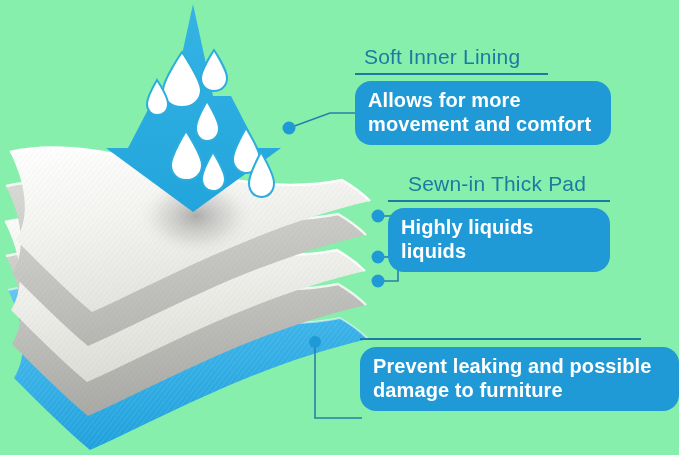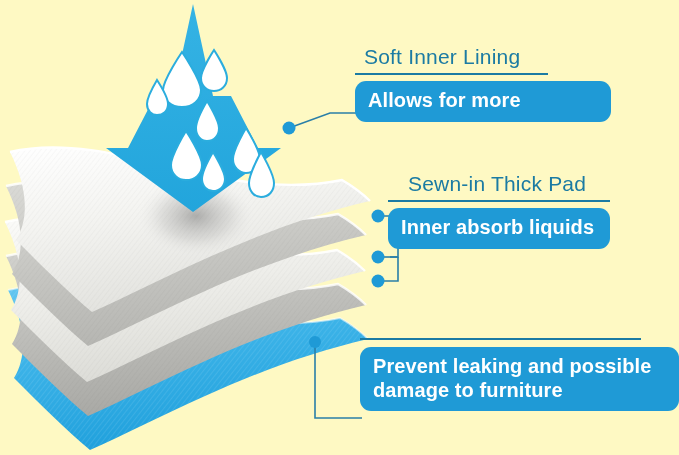--- a/index.html
+++ b/index.html
@@ -7,21 +7,21 @@
     padding: 0;
     background: #ffffff;
   }
   body {
     font-family: "Liberation Sans", sans-serif;
   }
   #infographic {
     position: relative;
     width: 679px;
     height: 455px;
-    background: #fef9c3;
+    background: #86efac;
     overflow: hidden;
   }
 
   
   #pad-stack {
     position: absolute;
     left: 0;
     top: 0;
     width: 400px;
     height: 455px;
@@ -39,21 +39,21 @@
     white-space: nowrap;
     line-height: 1.1;
   }
   .callout-rule {
     height: 2px;
     background: #1b7ba3;
     margin-top: 5px;
   }
   .callout-box {
     background: #1f9ad6;
-    border-radius: 11px;
+    border-radius: 16px;
     color: #ffffff;
     font-size: 20px;
     font-weight: bold;
     line-height: 1.18;
     padding: 8px 13px 9px 13px;
     box-sizing: border-box;
     letter-spacing: 0.1px;
   }
 
   
@@ -246,28 +246,29 @@
       <path d="M315,342 L315,418 L362,418" fill="none" stroke="#2a7fa8" stroke-width="1.6"></path>
       <circle cx="315" cy="342" r="6" fill="#1f9ad6"></circle>
     </g>
   </svg>
 
   <div class="callout-group" id="group-inner-lining">
     <div class="callout-heading">Soft Inner Lining</div>
     <div class="callout-rule"></div>
     <div class="callout-box">
       <div>Allows for more</div>
+      <div>movement and comfort</div>
     </div>
   </div>
 
   <div class="callout-group" id="group-thick-pad">
     <div class="callout-heading">Sewn-in Thick Pad</div>
     <div class="callout-rule"></div>
     <div class="callout-box">
-      <div>Inner absorb liquids</div>
+      <div>Highly liquids liquids</div>
     </div>
   </div>
 
   <div class="callout-group" id="group-outer-layer">
     <div class="callout-rule"></div>
     <div class="callout-box">
       <div>Prevent leaking and possible</div>
       <div>damage to furniture</div>
     </div>
   </div>

